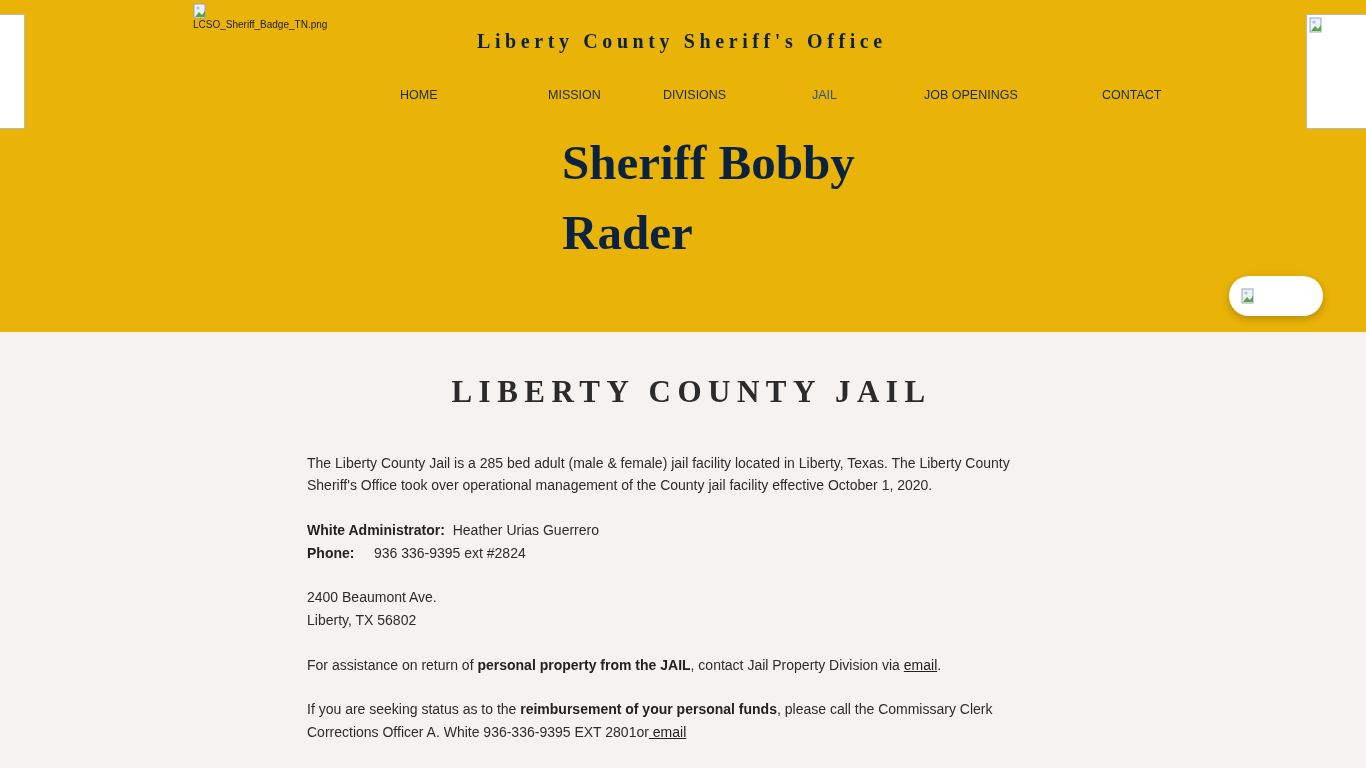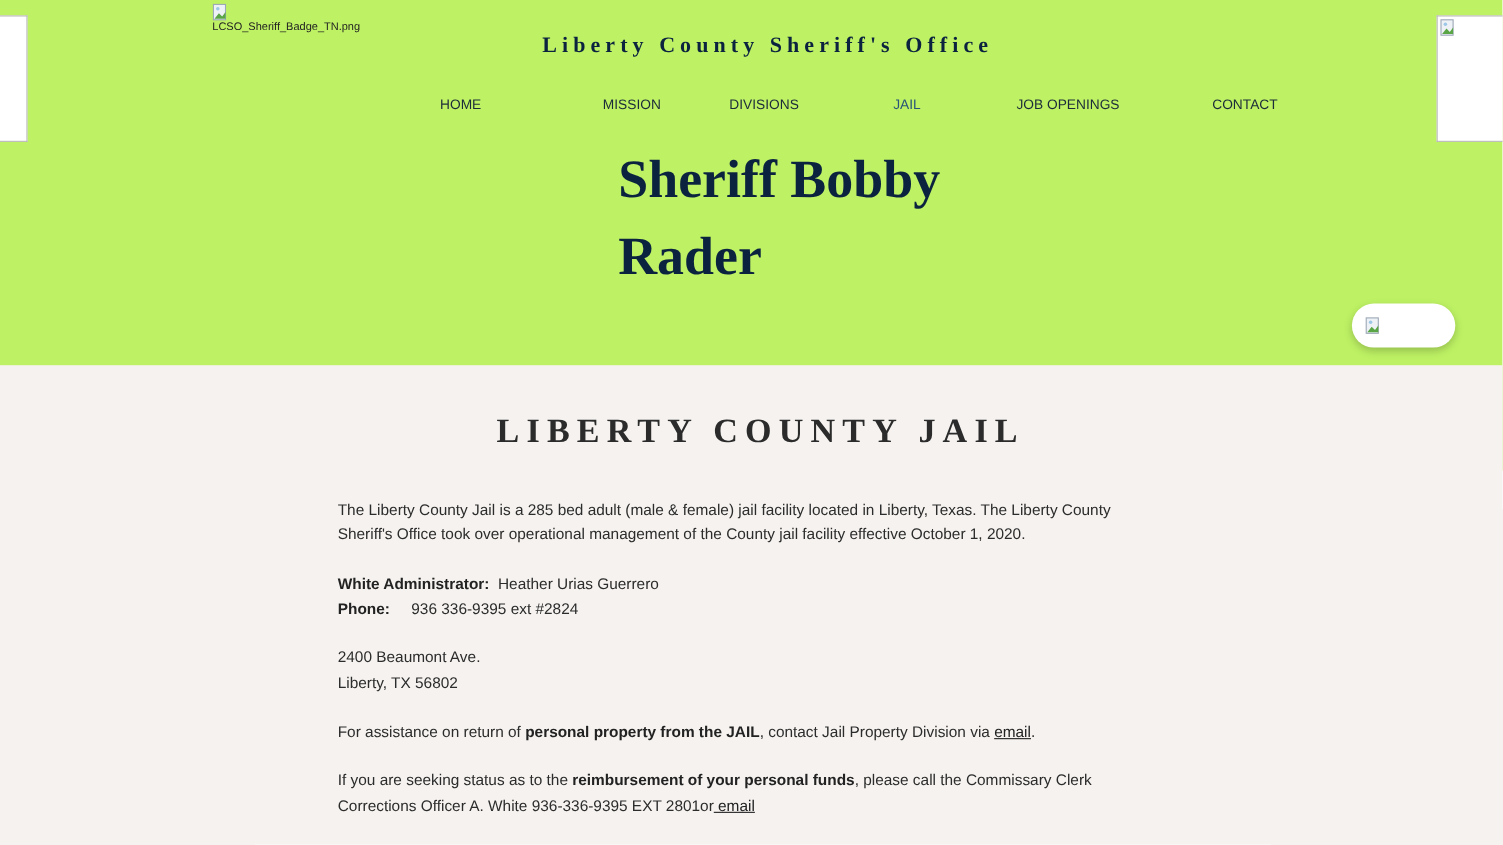--- a/index.html
+++ b/index.html
@@ -1,19 +1,19 @@
 <!DOCTYPE html>
 <html><head>
   <meta charset="utf-8">
   <style>
     * { box-sizing: border-box; margin: 0; padding: 0; }
     html, body { width: 1366px; height: 768px; overflow: hidden; background: #ffffff; }
     body { position: relative; font-family: "Liberation Sans", sans-serif; }
 
-    .header { position: absolute; left: 0; top: 0; width: 1366px; height: 428px; background: #bef264; }
+    .header { position: absolute; left: 0; top: 0; width: 1366px; height: 428px; background: #eab308; }
 
     .broken-img-left {
       position: absolute; left: -2px; top: 14px; width: 27px; height: 115px;
       border: 1px solid #b8b8b8; border-left: none; background: #fff;
     }
     .broken-img-right {
       position: absolute; left: 1306px; top: 14px; width: 62px; height: 115px;
       border: 1px solid #b8b8b8; border-right: none; background: #fff;
     }
     .img-glyph {
@@ -22,21 +22,21 @@
     .img-glyph svg { width: 16px; height: 16px; display: block; }
     .broken-img-right .img-glyph { position: absolute; left: 2px; top: 2px; }
 
     .logo-broken { position: absolute; left: 193px; top: 3px; }
     .logo-broken .img-glyph { display: block; }
     .logo-alt { font-size: 10px; color: #222; font-family: "Liberation Sans", sans-serif; line-height: 12px; margin-top: 0px; }
 
     .site-title {
       position: absolute; left: 477px; top: 30px; width: 420px;
       font-family: "Liberation Serif", serif; font-weight: bold; font-size: 20px;
-      letter-spacing: 4.6px; color: #0c2340; white-space: nowrap; margin-left: 16px;
+      letter-spacing: 4.6px; color: #0c2340; white-space: nowrap;
     }
 
     .nav { position: absolute; top: 88px; left: 0; width: 1366px; height: 16px; }
     .nav a {
       position: absolute; top: 0; font-size: 12.5px; color: #1c2b3a;
       text-decoration: none; white-space: nowrap; font-family: "Liberation Sans", sans-serif; margin-left: 32px;
     }
     .nav a.active { color: #2a5578; }
 
     .hero-name {

